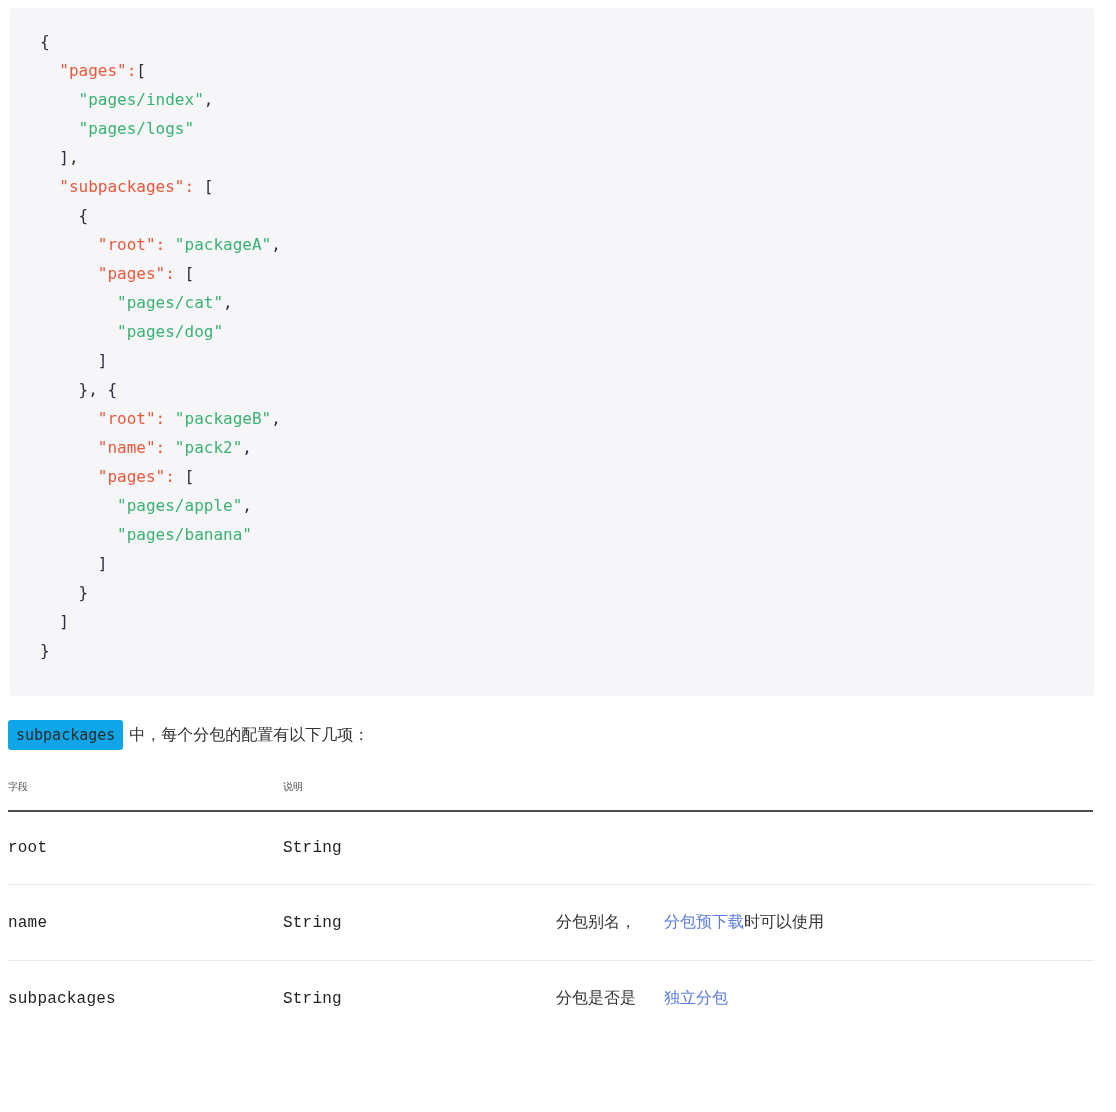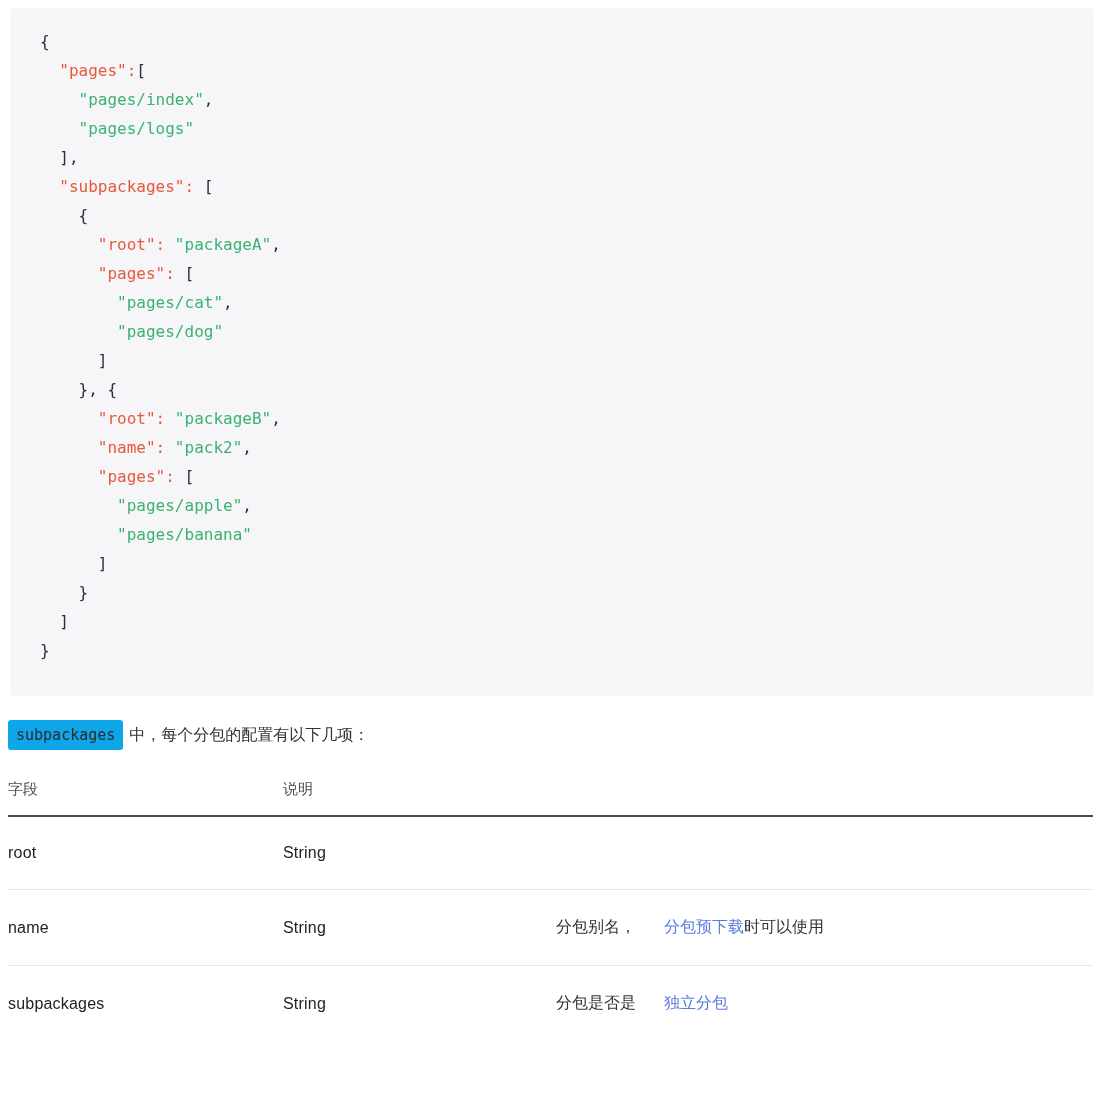--- a/index.html
+++ b/index.html
@@ -54,31 +54,32 @@
   .config-table {
     margin: 30px 23px 0 8px;
   }
   .t-header {
     display: grid;
     grid-template-columns: 275px 273px 1fr;
     padding-bottom: 16px;
     border-bottom: 2px solid #4d4d4d;
   }
   .t-header .h-cell {
-    font-size: 15px;
+    font-size: 10px;
     color: #4d4d4d;
   }
   .t-row {
     display: grid;
     grid-template-columns: 275px 273px 1fr;
     align-items: center;
     padding: 27px 0;
     border-bottom: 1px solid #e7e7ea;
     font-size: 16px;
     color: #333;
+    font-family: Liberation Mono, monospace;
   }
   .t-row:last-child { border-bottom: none; }
   .cell-field, .cell-type { color: #222; letter-spacing: 0.2px; }
   .desc-link {
     color: #5b7cdb;
     text-decoration: none;
     cursor: pointer;
     margin-left: 28px;
   }
 </style>

